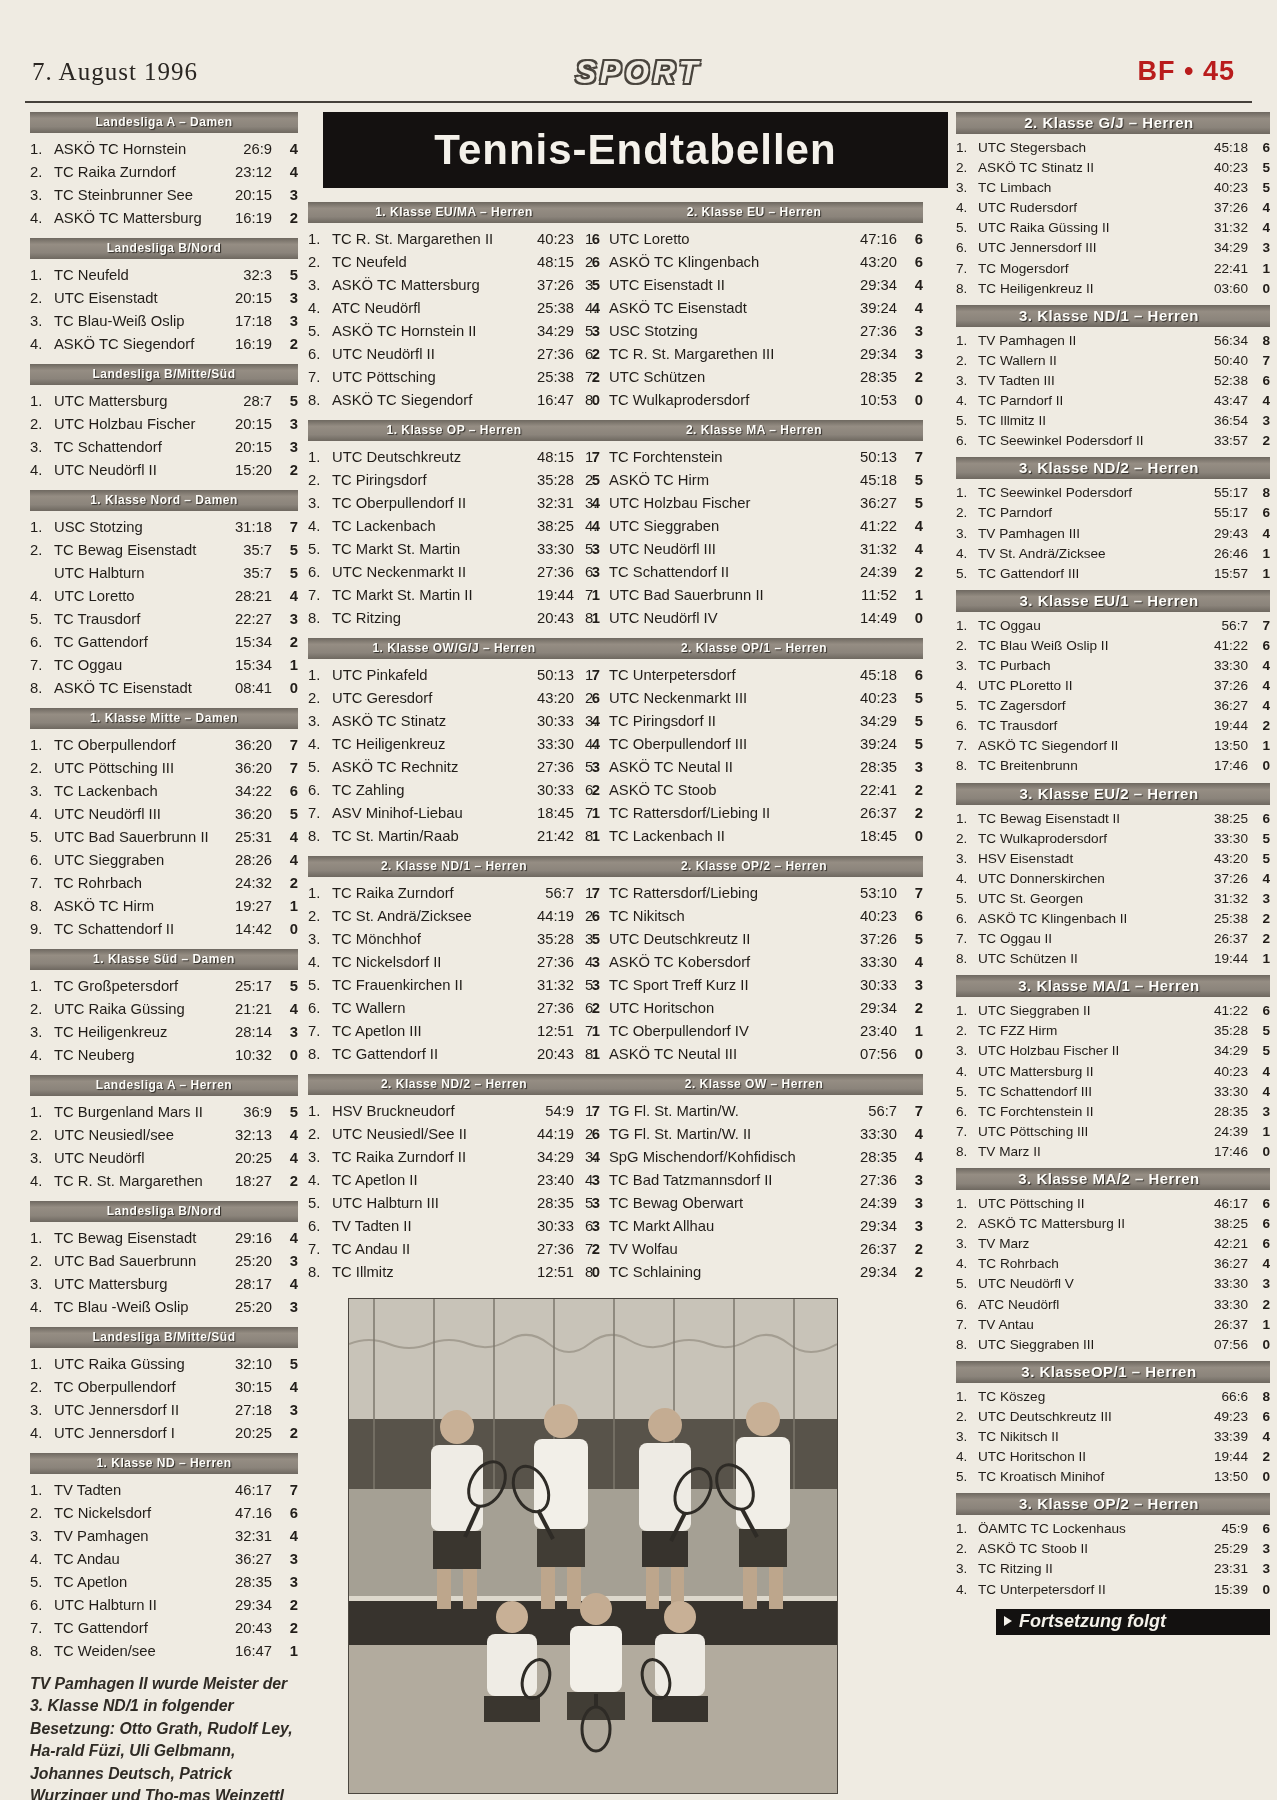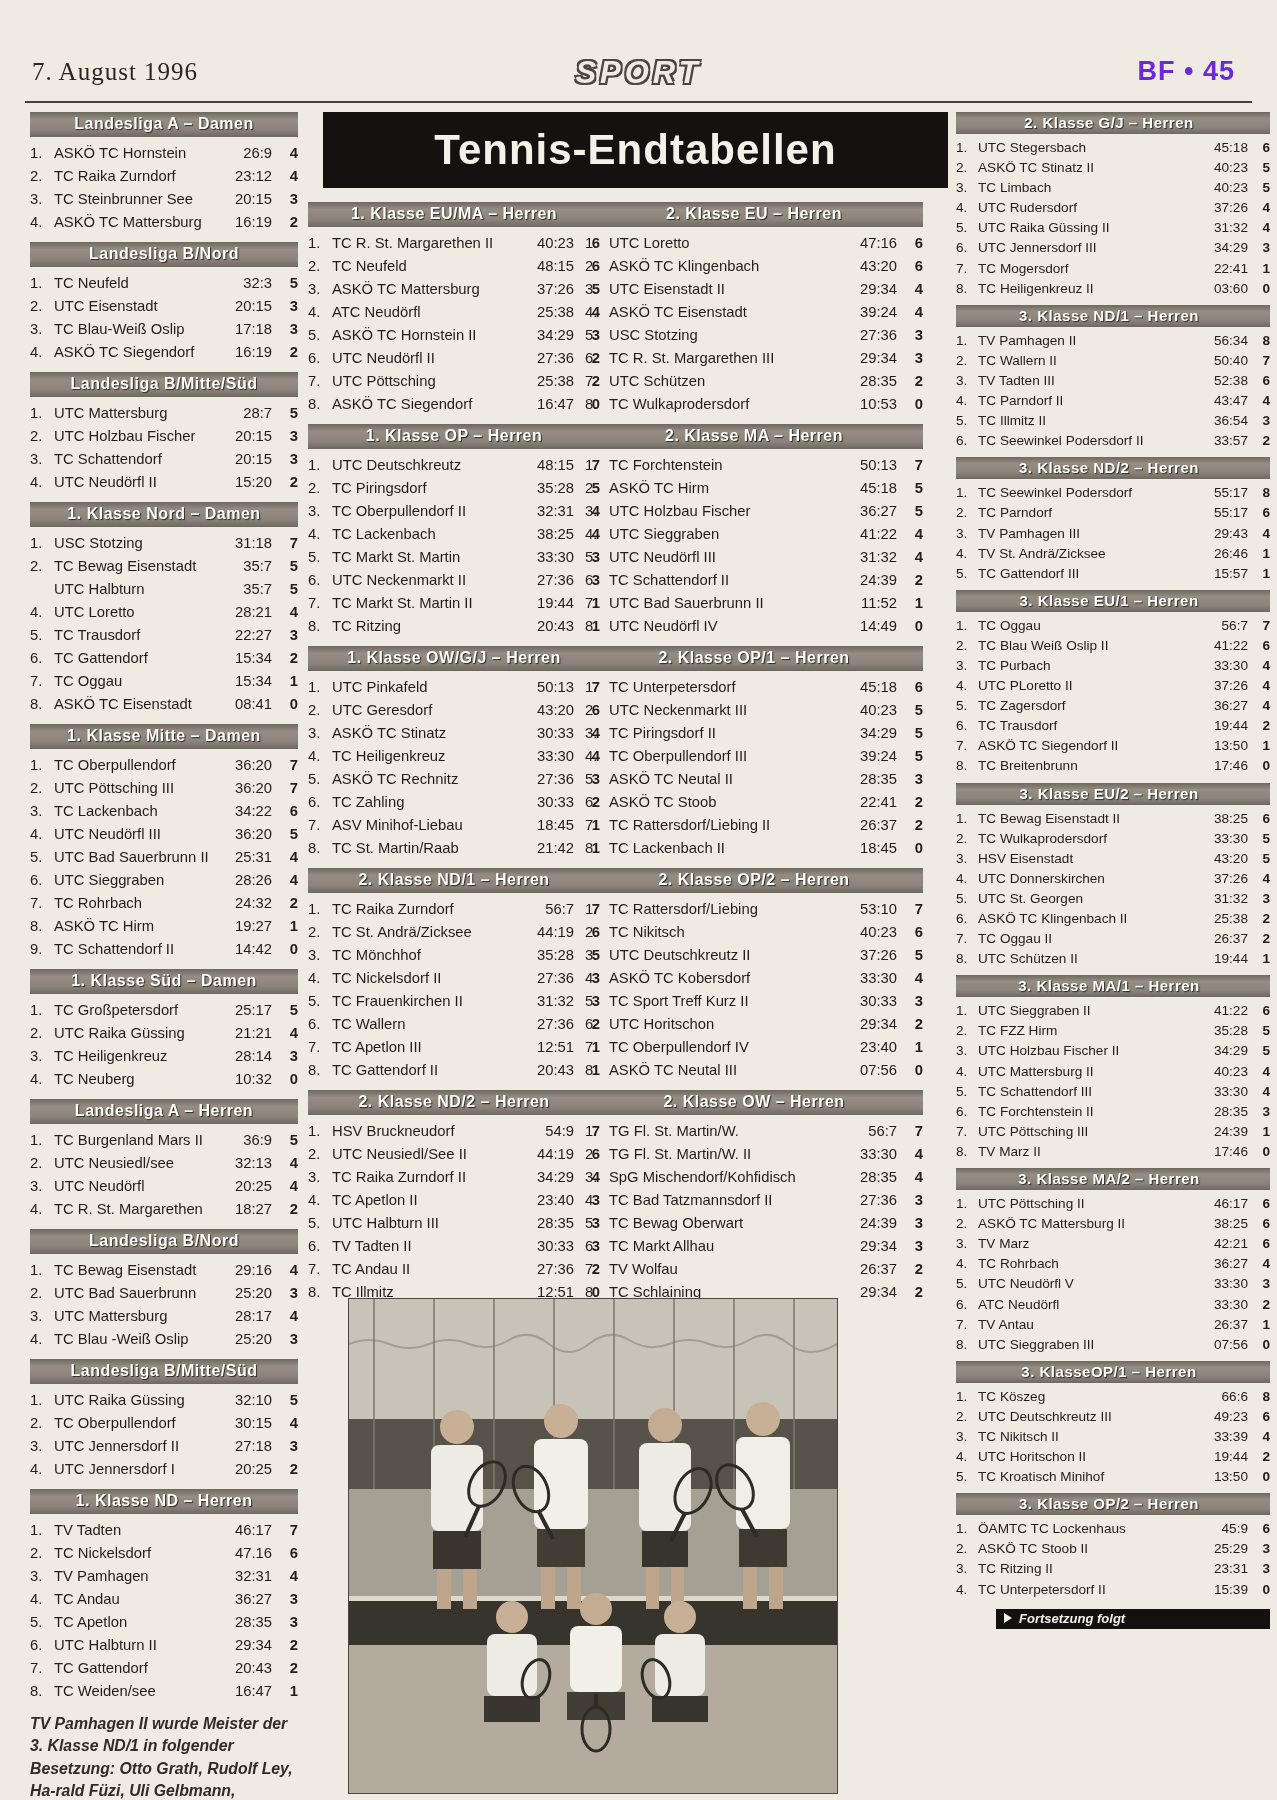--- a/index.html
+++ b/index.html
@@ -8,58 +8,58 @@
     background:#efebe2;
     font-family:"Liberation Sans",sans-serif;
     color:#211d19;
   }
   
   .page-date{position:absolute;left:32px;top:58px;font-family:"Liberation Serif",serif;font-size:25px;color:#2a2622;letter-spacing:1px;}
   .sport-logo{position:absolute;left:50%;top:55px;transform:translateX(-50%);
     font-size:31px;font-weight:bold;font-style:italic;letter-spacing:4px;
     color:#efebe2;
     text-shadow:-2px -2px 0 #4a453e,2px -2px 0 #4a453e,-2px 2px 0 #4a453e,2px 2px 0 #4a453e,0 0 2px #4a453e;}
-  .page-num{position:absolute;right:42px;top:56px;font-size:27px;font-weight:bold;color:#6d28d9;letter-spacing:1px;}
+  .page-num{position:absolute;right:42px;top:56px;font-size:27px;font-weight:bold;color:#b91c1c;letter-spacing:1px;}
   .head-rule{position:absolute;left:25px;right:25px;top:101px;height:2px;background:#45403a;}
 
   
   .headline{position:absolute;left:323px;top:112px;width:625px;height:76px;
     background:#141110;color:#f4f1ea;display:flex;align-items:center;justify-content:center;
     font-size:42px;font-weight:bold;letter-spacing:1px;}
 
   
   .col{position:absolute;}
   .col-left{left:30px;top:112px;width:268px;}
   .col-midleft{left:308px;top:202px;width:292px;}
   .col-midright{left:585px;top:202px;width:338px;}
   .col-right{left:956px;top:112px;width:314px;}
 
   .thead{background:linear-gradient(180deg,#6e6860 0%,#958d83 30%,#8b847b 70%,#6e6860 100%);
-    color:#fdfcf8;font-weight:bold;text-align:center;font-size:16px;
+    color:#fdfcf8;font-weight:bold;text-align:center;font-size:12px;
     padding:3px 2px 4px 2px;margin:8px 0 5px 0;text-shadow:1px 1px 1px #2e2a25;letter-spacing:.5px;
     white-space:nowrap;}
   .table:first-child .thead{margin-top:0;}
   .trow{display:flex;align-items:baseline;line-height:23px;font-size:14.8px;white-space:nowrap;}
   .rank{width:24px;flex:none;}
   .team{flex:1;overflow:hidden;}
   .score{width:52px;flex:none;text-align:right;}
   .pts{width:26px;flex:none;text-align:right;font-weight:bold;}
 
   
   .col-right .trow{line-height:20.1px;font-size:13.6px;}
   .col-right .thead{font-size:15px;padding:2px 10px 3px 2px;margin:6px 0 4px 0;}
   .col-right .rank{width:22px;}
   .col-right .score{width:48px;}
   .col-right .pts{width:22px;}
 
   .note{margin-top:10px;font-style:italic;font-weight:bold;font-size:15.8px;line-height:1.42;color:#2f2b25;}
 
   .cont-bar{margin-top:9px;margin-left:40px;background:#131110;color:#f4f1ea;
     display:flex;align-items:center;gap:7px;padding:2px 10px 3px 8px;
-    font-size:13px;font-style:italic;font-weight:bold;}
+    font-size:18px;font-style:italic;font-weight:bold;}
   .cont-arrow{width:0;height:0;border-top:5px solid transparent;border-bottom:5px solid transparent;border-left:8px solid #f4f1ea;}
 
   
   .photo{position:absolute;left:348px;top:1298px;width:488px;height:494px;border:1px solid #4b463f;background:#b9b3a8;}
 </style>
 </head>
 <body>
 
 <div class="page-date">7. August 1996</div>
 <div class="sport-logo">SPORT</div>

